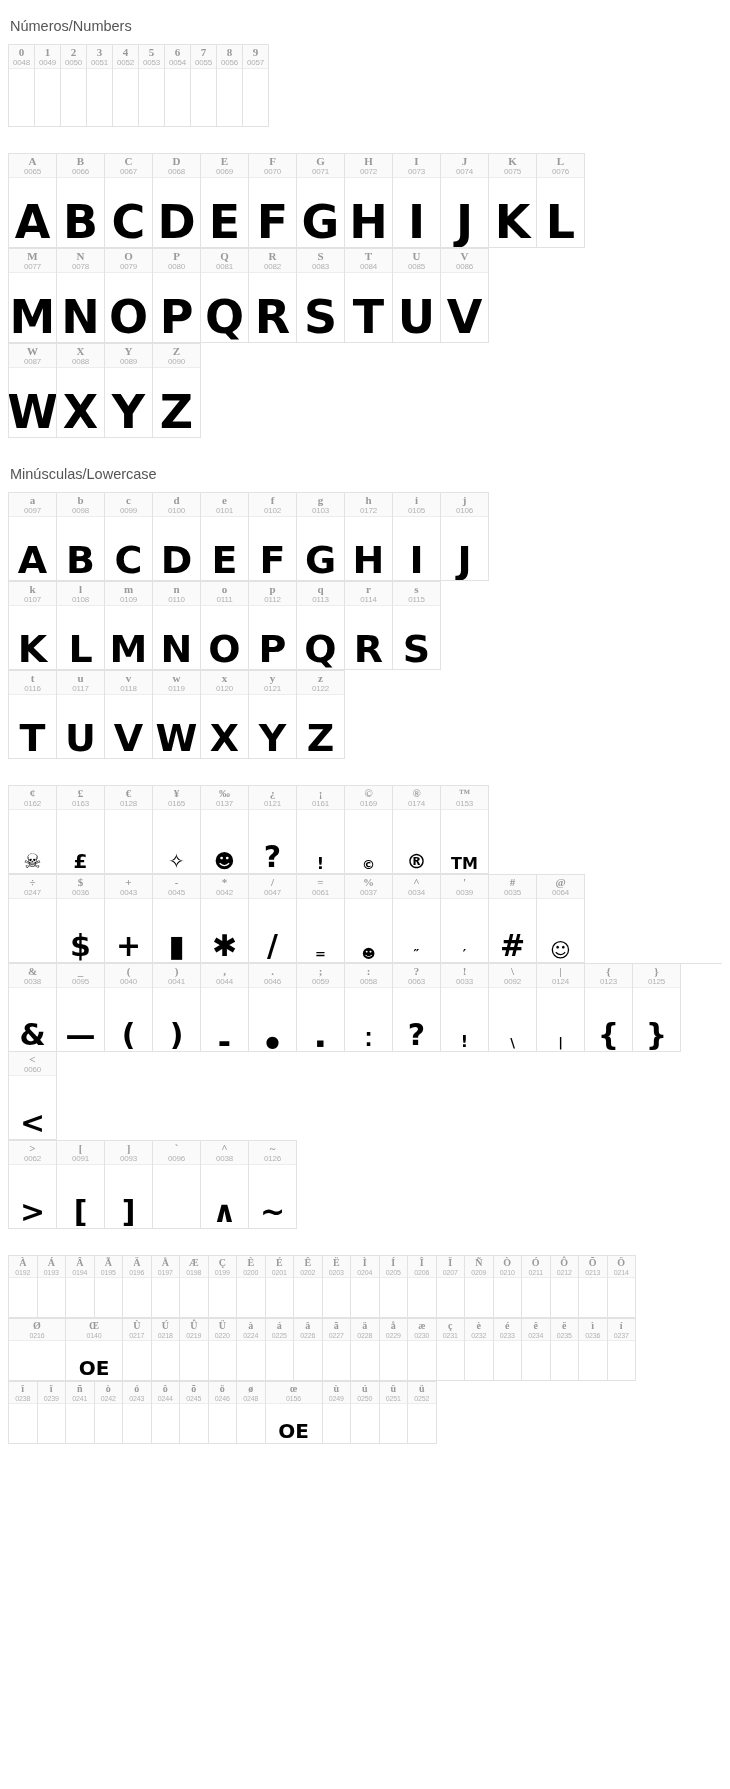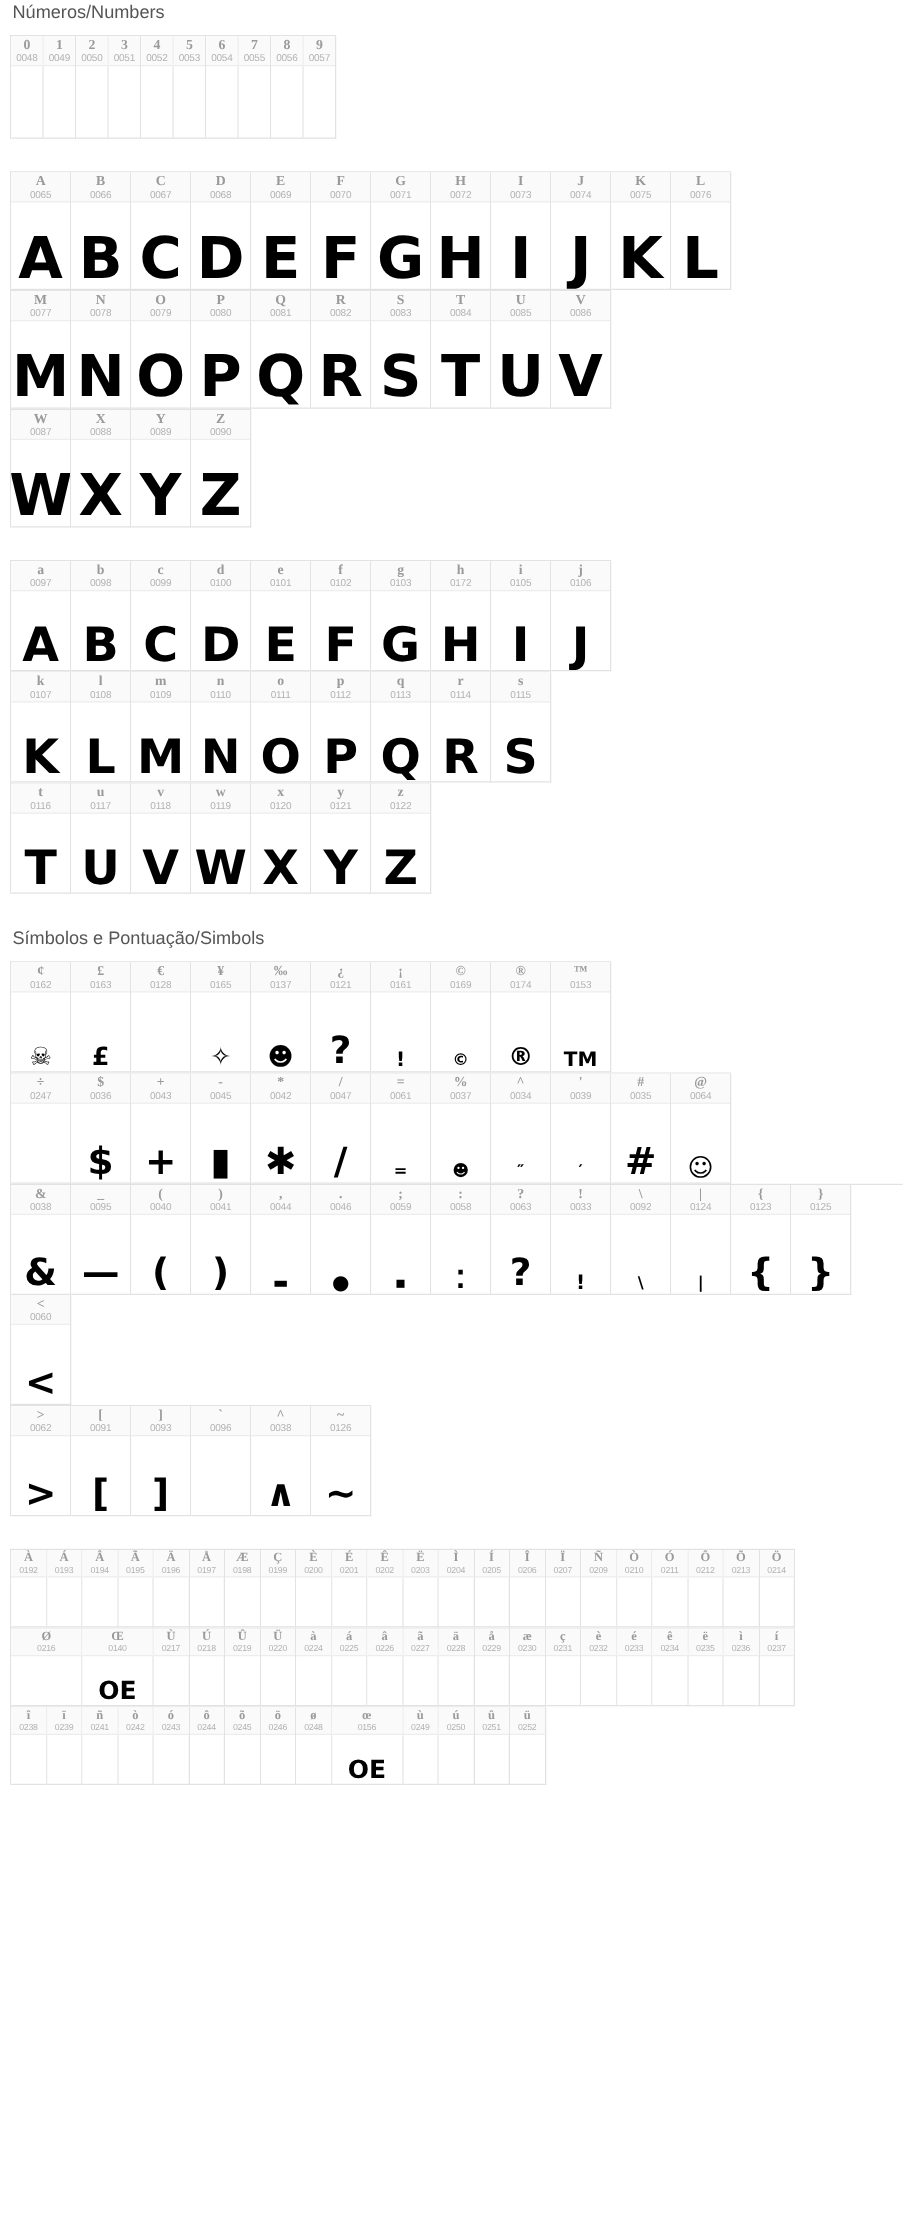--- a/index.html
+++ b/index.html
@@ -6,21 +6,21 @@
   html, body {
     margin: 0; padding: 0;
     background: #ffffff;
     font-family: "Liberation Sans", sans-serif;
   }
   body {
     width: 730px;
     min-height: 1789px;
     color: #333333;
   }
-  .page { padding: 0 8px; }
+  .page { padding: 16px 8px; }
 
   .section-title {
     font-size: 14.5px;
     color: #555555;
     font-weight: normal;
     margin: 0 0 10px 2px;
     padding-top: 2px;
   }
   .section { margin-bottom: 26px; }
 
@@ -438,20 +438,21 @@
               <span class="ch">Z</span>
               <span class="code">0090</span>
             </div>
             <div class="glyph">
               <span>Z</span>
             </div>
           </div>
         </div>
       </div>
       <div class="section">
+        <div class="section-title">Minúsculas/Lowercase</div>
         <div class="grid low">
           <div class="cell">
             <div class="hdr">
               <span class="ch">a</span>
               <span class="code">0097</span>
             </div>
             <div class="glyph">
               <span>A</span>
             </div>
           </div>
@@ -680,21 +681,20 @@
               <span class="ch">z</span>
               <span class="code">0122</span>
             </div>
             <div class="glyph">
               <span>Z</span>
             </div>
           </div>
         </div>
       </div>
       <div class="section">
-        <div class="section-title">Símbolos e Pontuação/Simbols</div>
         <div class="grid sym">
           <div class="cell">
             <div class="hdr">
               <span class="ch">¢</span>
               <span class="code">0162</span>
             </div>
             <div class="glyph mid-glyph">
               <span>☠</span>
             </div>
           </div>

